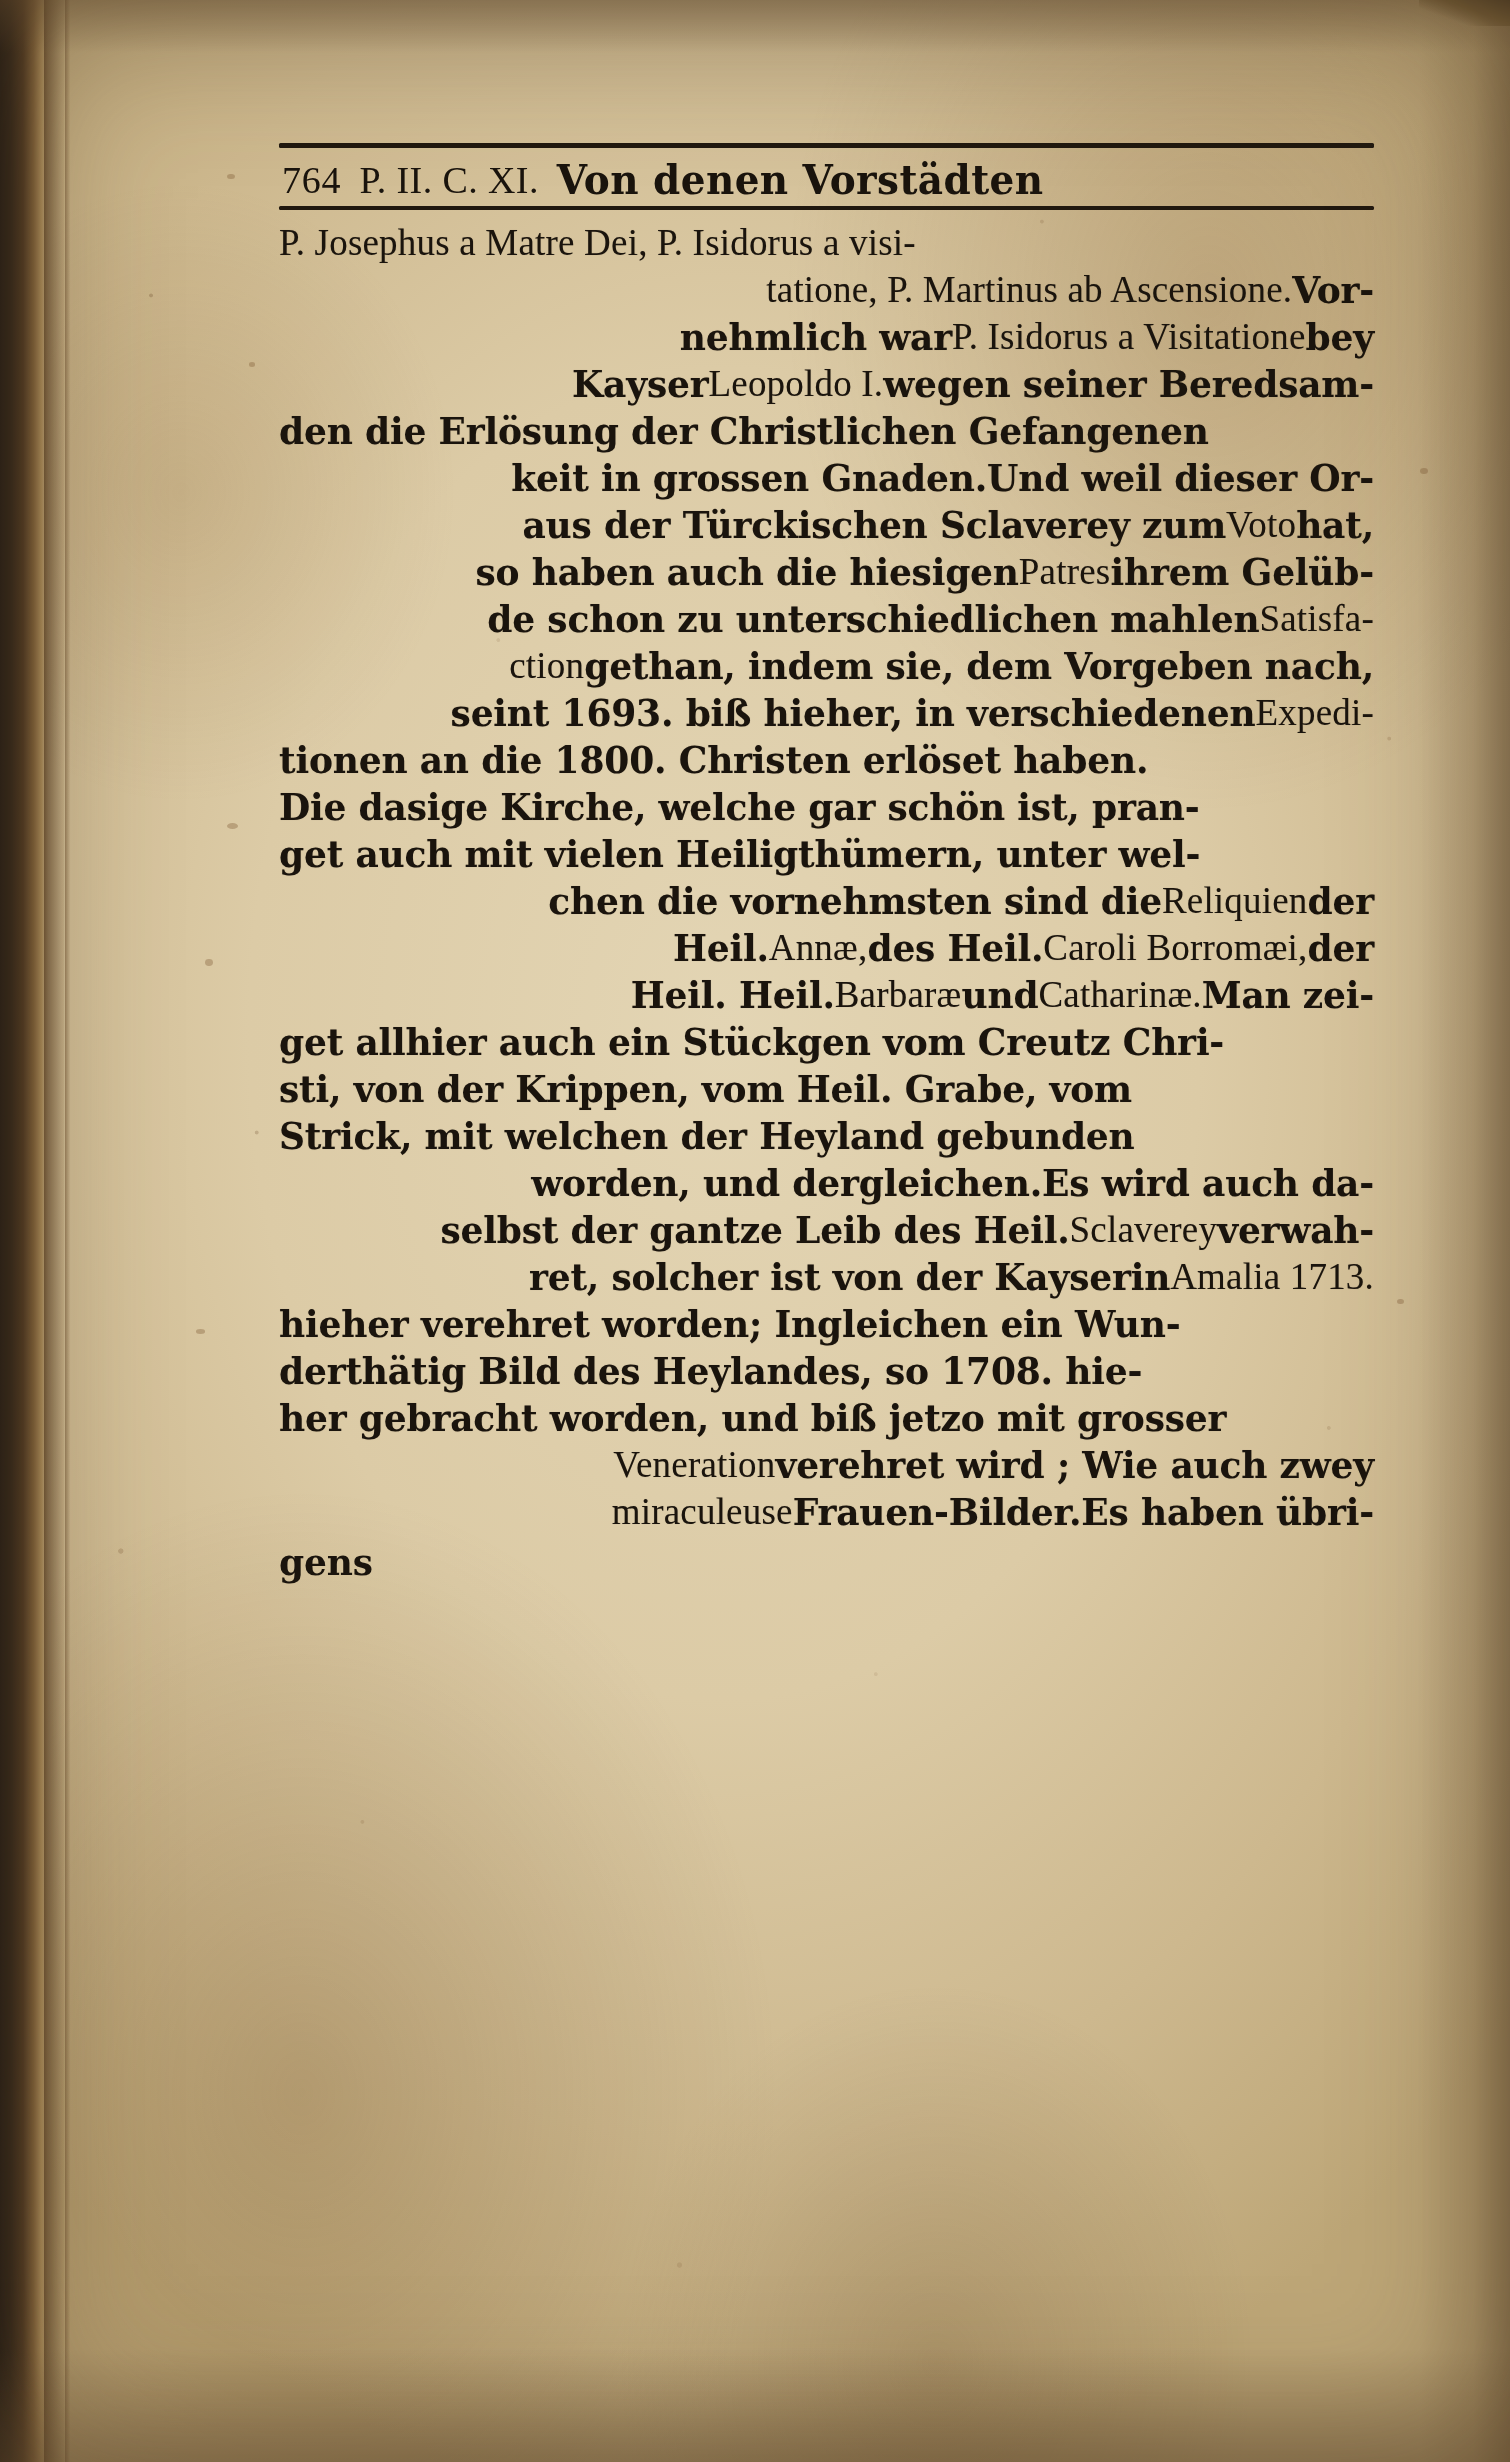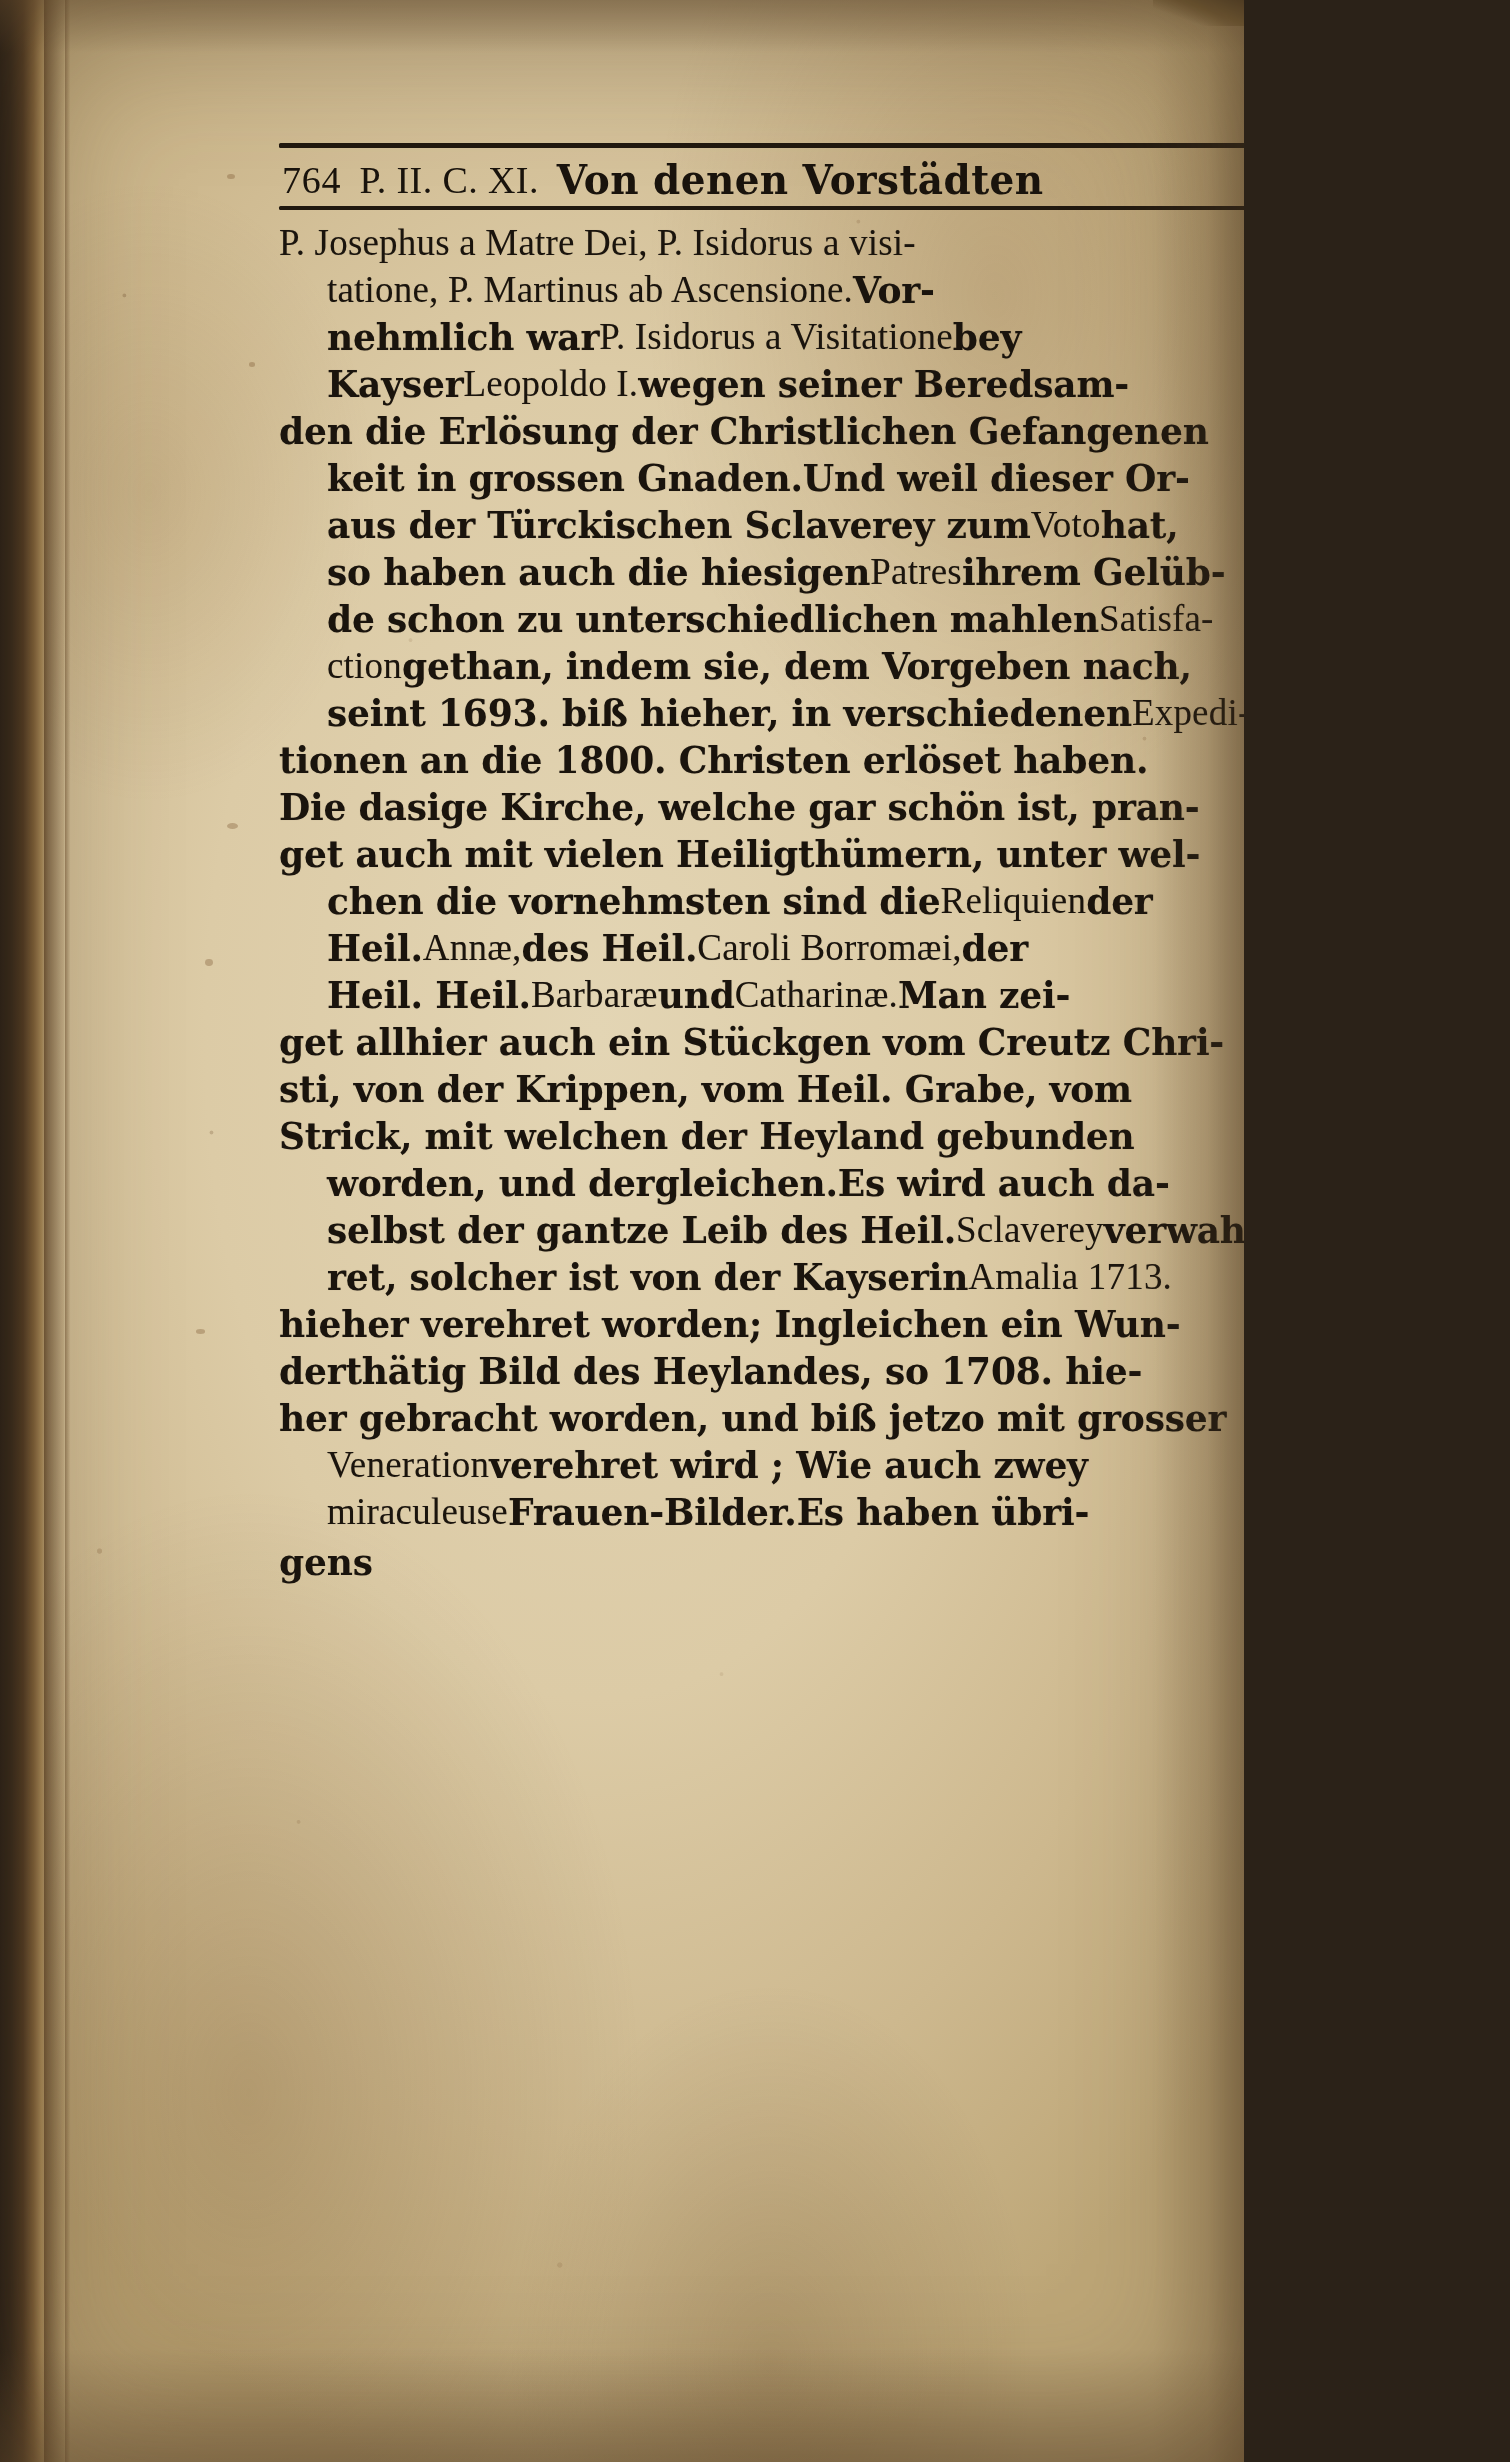--- a/index.html
+++ b/index.html
@@ -2,21 +2,21 @@
 <html style="font-size:12px"><head>
 <meta charset="utf-8">
 <style>
   html, body {
     margin: 0;
     padding: 0;
     background: #2b2218;
   }
   #page {
     position: relative;
-    width: 1244px;
+    width: 1510px;
     height: 2462px;
     overflow: hidden;
     background: #c9b896;
     font-family: "Liberation Serif", serif;
   }
 
   
   .paper-base {
     position: absolute;
     inset: 0;
@@ -142,22 +142,21 @@
     line-height: 1.0;
   }
   .line {
     display: flex;
     align-items: baseline;
     white-space: nowrap;
     height: 47px;
     overflow: visible;
   }
   .line.just {
-    justify-content: flex-start;
-    margin-left: 48px;
+    justify-content: flex-end;
   }
   .line.right {
     justify-content: flex-start;
     padding-right: 42px;
   }
   
   .w {
     display: inline-block;
   }
   .fr {

